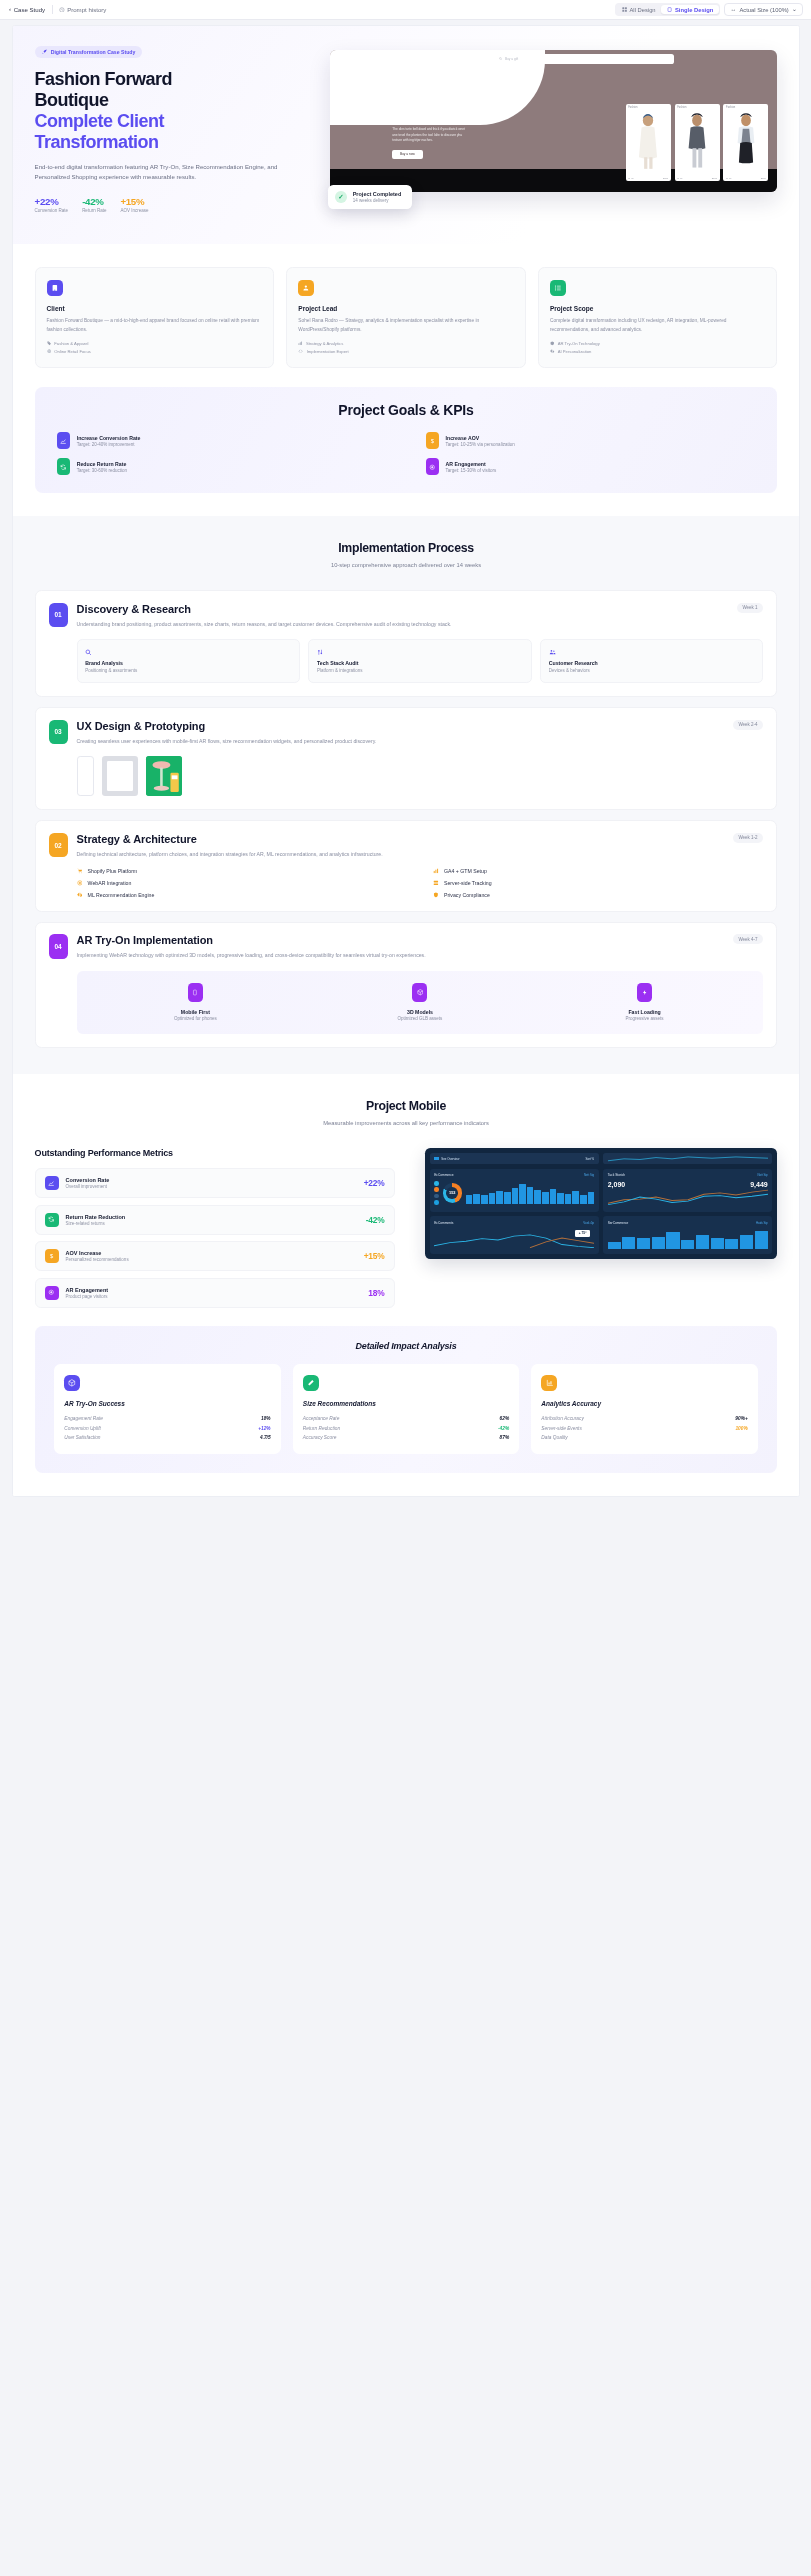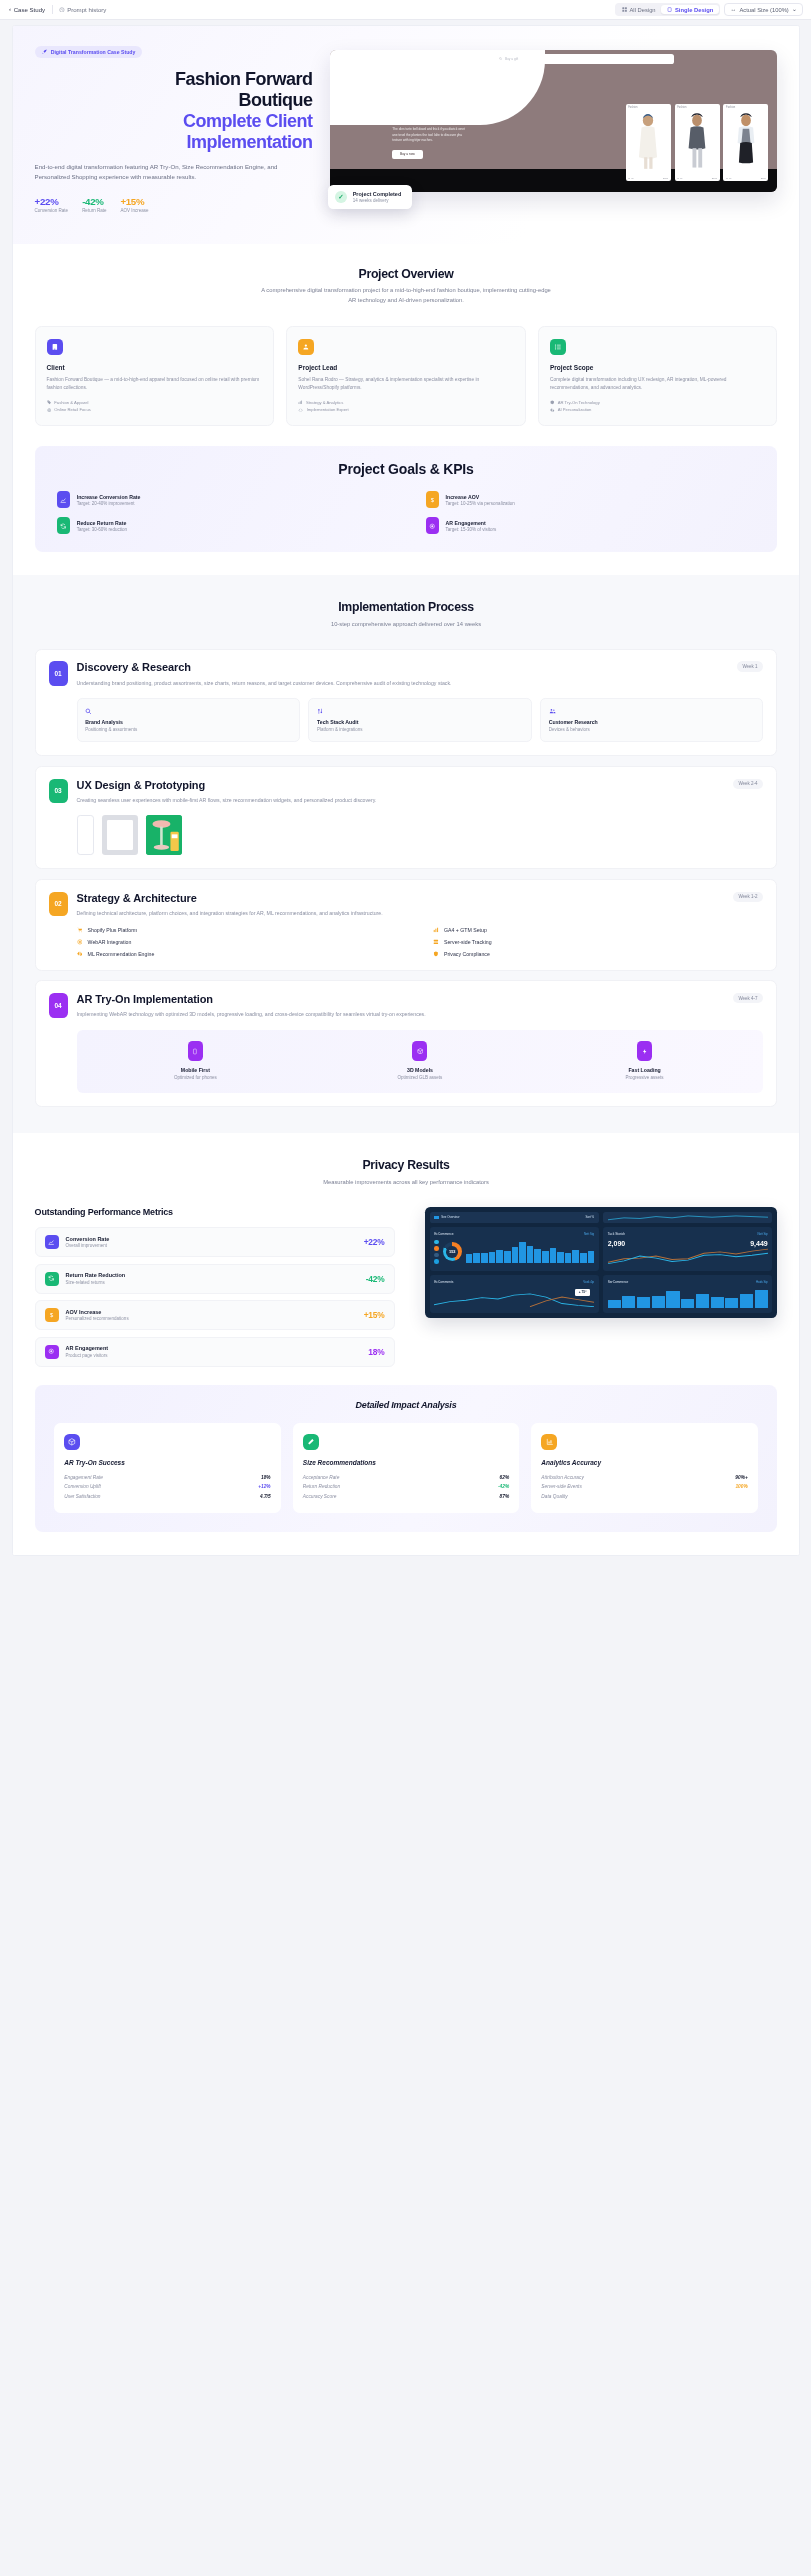--- a/index.html
+++ b/index.html
@@ -81,21 +81,21 @@
     padding: 19.4px 22px 31px 22px;
     background: linear-gradient(125deg,#f6f5fe 0%, #fbfaff 38%, #ffffff 70%);
   }
   .hero-left { width: 278px; flex:none; }
   .pill {
     display:inline-flex; align-items:center; gap:3.9px;
     background:#e9e7fd; color:#5b4df0; font-size:5.2px; font-weight:600;
     padding:3.2px 7px; border-radius:13px; margin-bottom:11px;
   }
   h1.hero-title {
-    font-size:18px; line-height:1.17; font-weight:800; letter-spacing:-0.5px; color:#11152b;text-align:right;
+    font-size:18px; line-height:1.17; font-weight:800; letter-spacing:-0.5px; color:#11152b;
   }
   h1.hero-title .accent { color:#5b4df0; display:block; }
   .hero-desc {
     margin-top:8.4px; font-size:6.1px; line-height:1.75; color:#6b7085; width:96%;
   }
   .hero-stats { display:flex; gap:14px; margin-top:13px; }
   .stat-v { font-size:9.7px; font-weight:800; letter-spacing:-0.3px;}
   .stat-l { font-size:4.5px; color:#8d92a4; margin-top:0.6px; }
   .c-purple { color:#5b4df0 !important; }
   .c-green  { color:#19b875 !important; }
@@ -322,21 +322,21 @@
           <svg width="5.2" height="5.2" viewBox="0 0 24 24" fill="#5b4df0">
                 <path d="M2 22l5-1.5L3.5 17 2 22zM21.5 2.5c-4 .3-8.6 2.6-11.4 6L7 12l5 5 3.5-3.1c3.4-2.8 5.7-7.4 6-11.4z"></path>
               </svg>
         </span>
         <span>Digital Transformation Case Study</span>
       </div>
       <h1 class="hero-title">
         <span>Fashion Forward</span>
         <span style="display:block">Boutique</span>
         <span class="accent">Complete Client</span>
-        <span class="accent">Implementation</span>
+        <span class="accent">Transformation</span>
       </h1>
       <p class="hero-desc">End-to-end digital transformation featuring AR Try-On, Size Recommendation Engine, and Personalized Shopping experience with measurable results.</p>
       <div class="hero-stats">
         <div>
           <div class="stat-v c-purple">+22%</div>
           <div class="stat-l">Conversion Rate</div>
         </div>
         <div>
           <div class="stat-v c-green">-42%</div>
           <div class="stat-l">Return Rate</div>
@@ -418,24 +418,20 @@
         <div class="badge-ring">✓</div>
         <div>
           <div class="badge-t1">Project Completed</div>
           <div class="badge-t2">14 weeks delivery</div>
         </div>
       </div>
     </div>
   </div>
 
   <div class="section">
-    <div class="sec-head">
-      <div class="sec-title">Project Overview</div>
-      <div class="sec-sub">A comprehensive digital transformation project for a mid-to-high-end fashion boutique, implementing cutting-edge AR technology and AI-driven personalization.</div>
-    </div>
     <div class="grid3">
 
       <div class="ocard">
         <div class="ico bg-purple">
           <svg width="7.7" height="7.7" viewBox="0 0 24 24" fill="#fff">
                 <path d="M5 21V5a2 2 0 012-2h10a2 2 0 012 2v16h-6v-4h-2v4H5zm4-13h2v2H9V8zm4 0h2v2h-2V8zm-4 4h2v2H9v-2zm4 0h2v2h-2v-2z"></path>
               </svg>
         </div>
         <div class="ocard-t">Client</div>
         <div class="ocard-d">Fashion Forward Boutique — a mid-to-high-end apparel brand focused on online retail with premium fashion collections.</div>
@@ -760,21 +756,21 @@
               <div class="ar-s">Progressive assets</div>
             </div>
           </div>
         </div>
       </div>
     </div>
   </div>
 
   <div class="results">
     <div class="sec-head">
-      <div class="sec-title">Privacy Results</div>
+      <div class="sec-title">Project Mobile</div>
       <div class="sec-sub">Measurable improvements across all key performance indicators</div>
     </div>
 
     <div class="res-grid">
       <div>
         <div class="res-h">Outstanding Performance Metrics</div>
 
         <div class="metric">
           <div class="metric-ico bg-purple">
             <svg width="6.5" height="6.5" viewBox="0 0 24 24" fill="none" stroke="#fff" stroke-width="2.3" stroke-linecap="round" stroke-linejoin="round">

